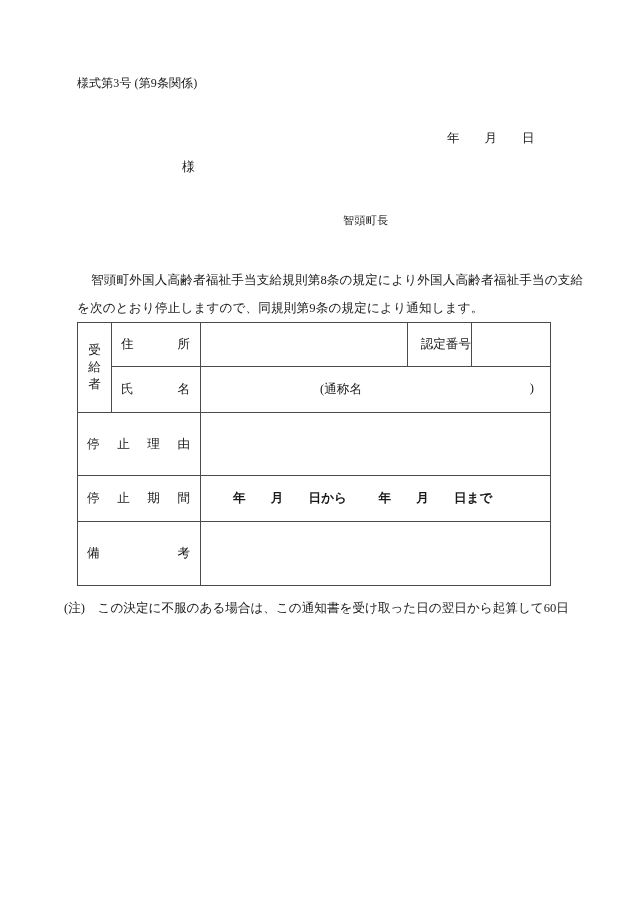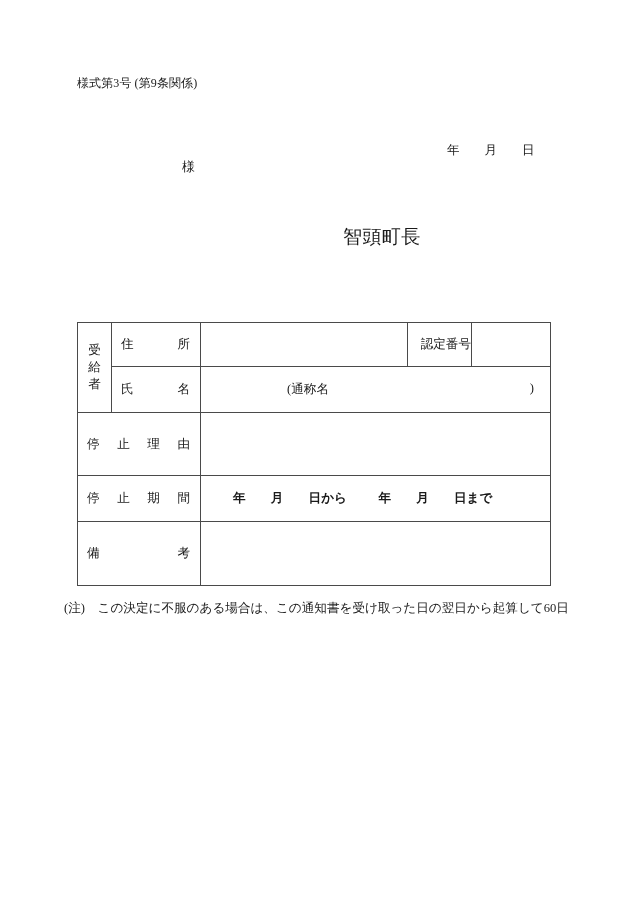--- a/index.html
+++ b/index.html
@@ -30,29 +30,28 @@
     letter-spacing: 0.1px;
   }
   .doc-title {
     left: 207px; top: 104px;
     font-size: 13px;
     letter-spacing: 0.4px;
   }
   .date-line {
     left: 447px; top: 132px;
     font-size: 12.5px;
-    margin-top: 12px;
   }
   .addressee {
     left: 182px; top: 160px;
     font-size: 13px;
   }
   .issuer {
-    left: 343px; top: 227px;
-    font-size: 19px;
+    left: 343px; top: 215px;
+    font-size: 11px;
     letter-spacing: 0.4px;
   }
 
   .body-par {
     position: absolute;
     left: 77px;
     top: 266px;
     width: 478px;
     font-size: 12.6px;
   }
@@ -107,21 +106,21 @@
   .r-addr  { height: 44px; }
   .r-name  { height: 46px; }
   .r-reason{ height: 63px; }
   .r-period{ height: 46px; }
   .r-note  { height: 64px; }
 
   .alias-wrap {
     display: flex;
     justify-content: space-between;
     padding: 0 16px 0 0;
-    margin-left: 86px;
+    margin-left: 119px;
   }
 
   .period-text { padding-left: 32px; white-space: pre; font-weight: bold; }
 
   
   .footnote {
     position: absolute;
     left: 64px;
     top: 594px;
     width: 500px;
@@ -137,20 +136,24 @@
 
   <div class="abs form-no">様式第3号 (第9条関係)</div>
 
 
   <div class="abs date-line">年        月        日</div>
 
   <div class="abs addressee">様</div>
 
   <div class="abs issuer">智頭町長</div>
 
+  <div class="body-par">
+    <div class="body-line indent">智頭町外国人高齢者福祉手当支給規則第8条の規定により外国人高齢者福祉手当の支給</div>
+    <div class="body-line">を次のとおり停止しますので、同規則第9条の規定により通知します。</div>
+  </div>
 
   <table class="form-table">
     <tbody>
       <tr class="r-addr">
         <td class="v-label" rowspan="2">
           <span>受</span>
           <span>給</span>
           <span>者</span>
         </td>
         <td class="label-col">

